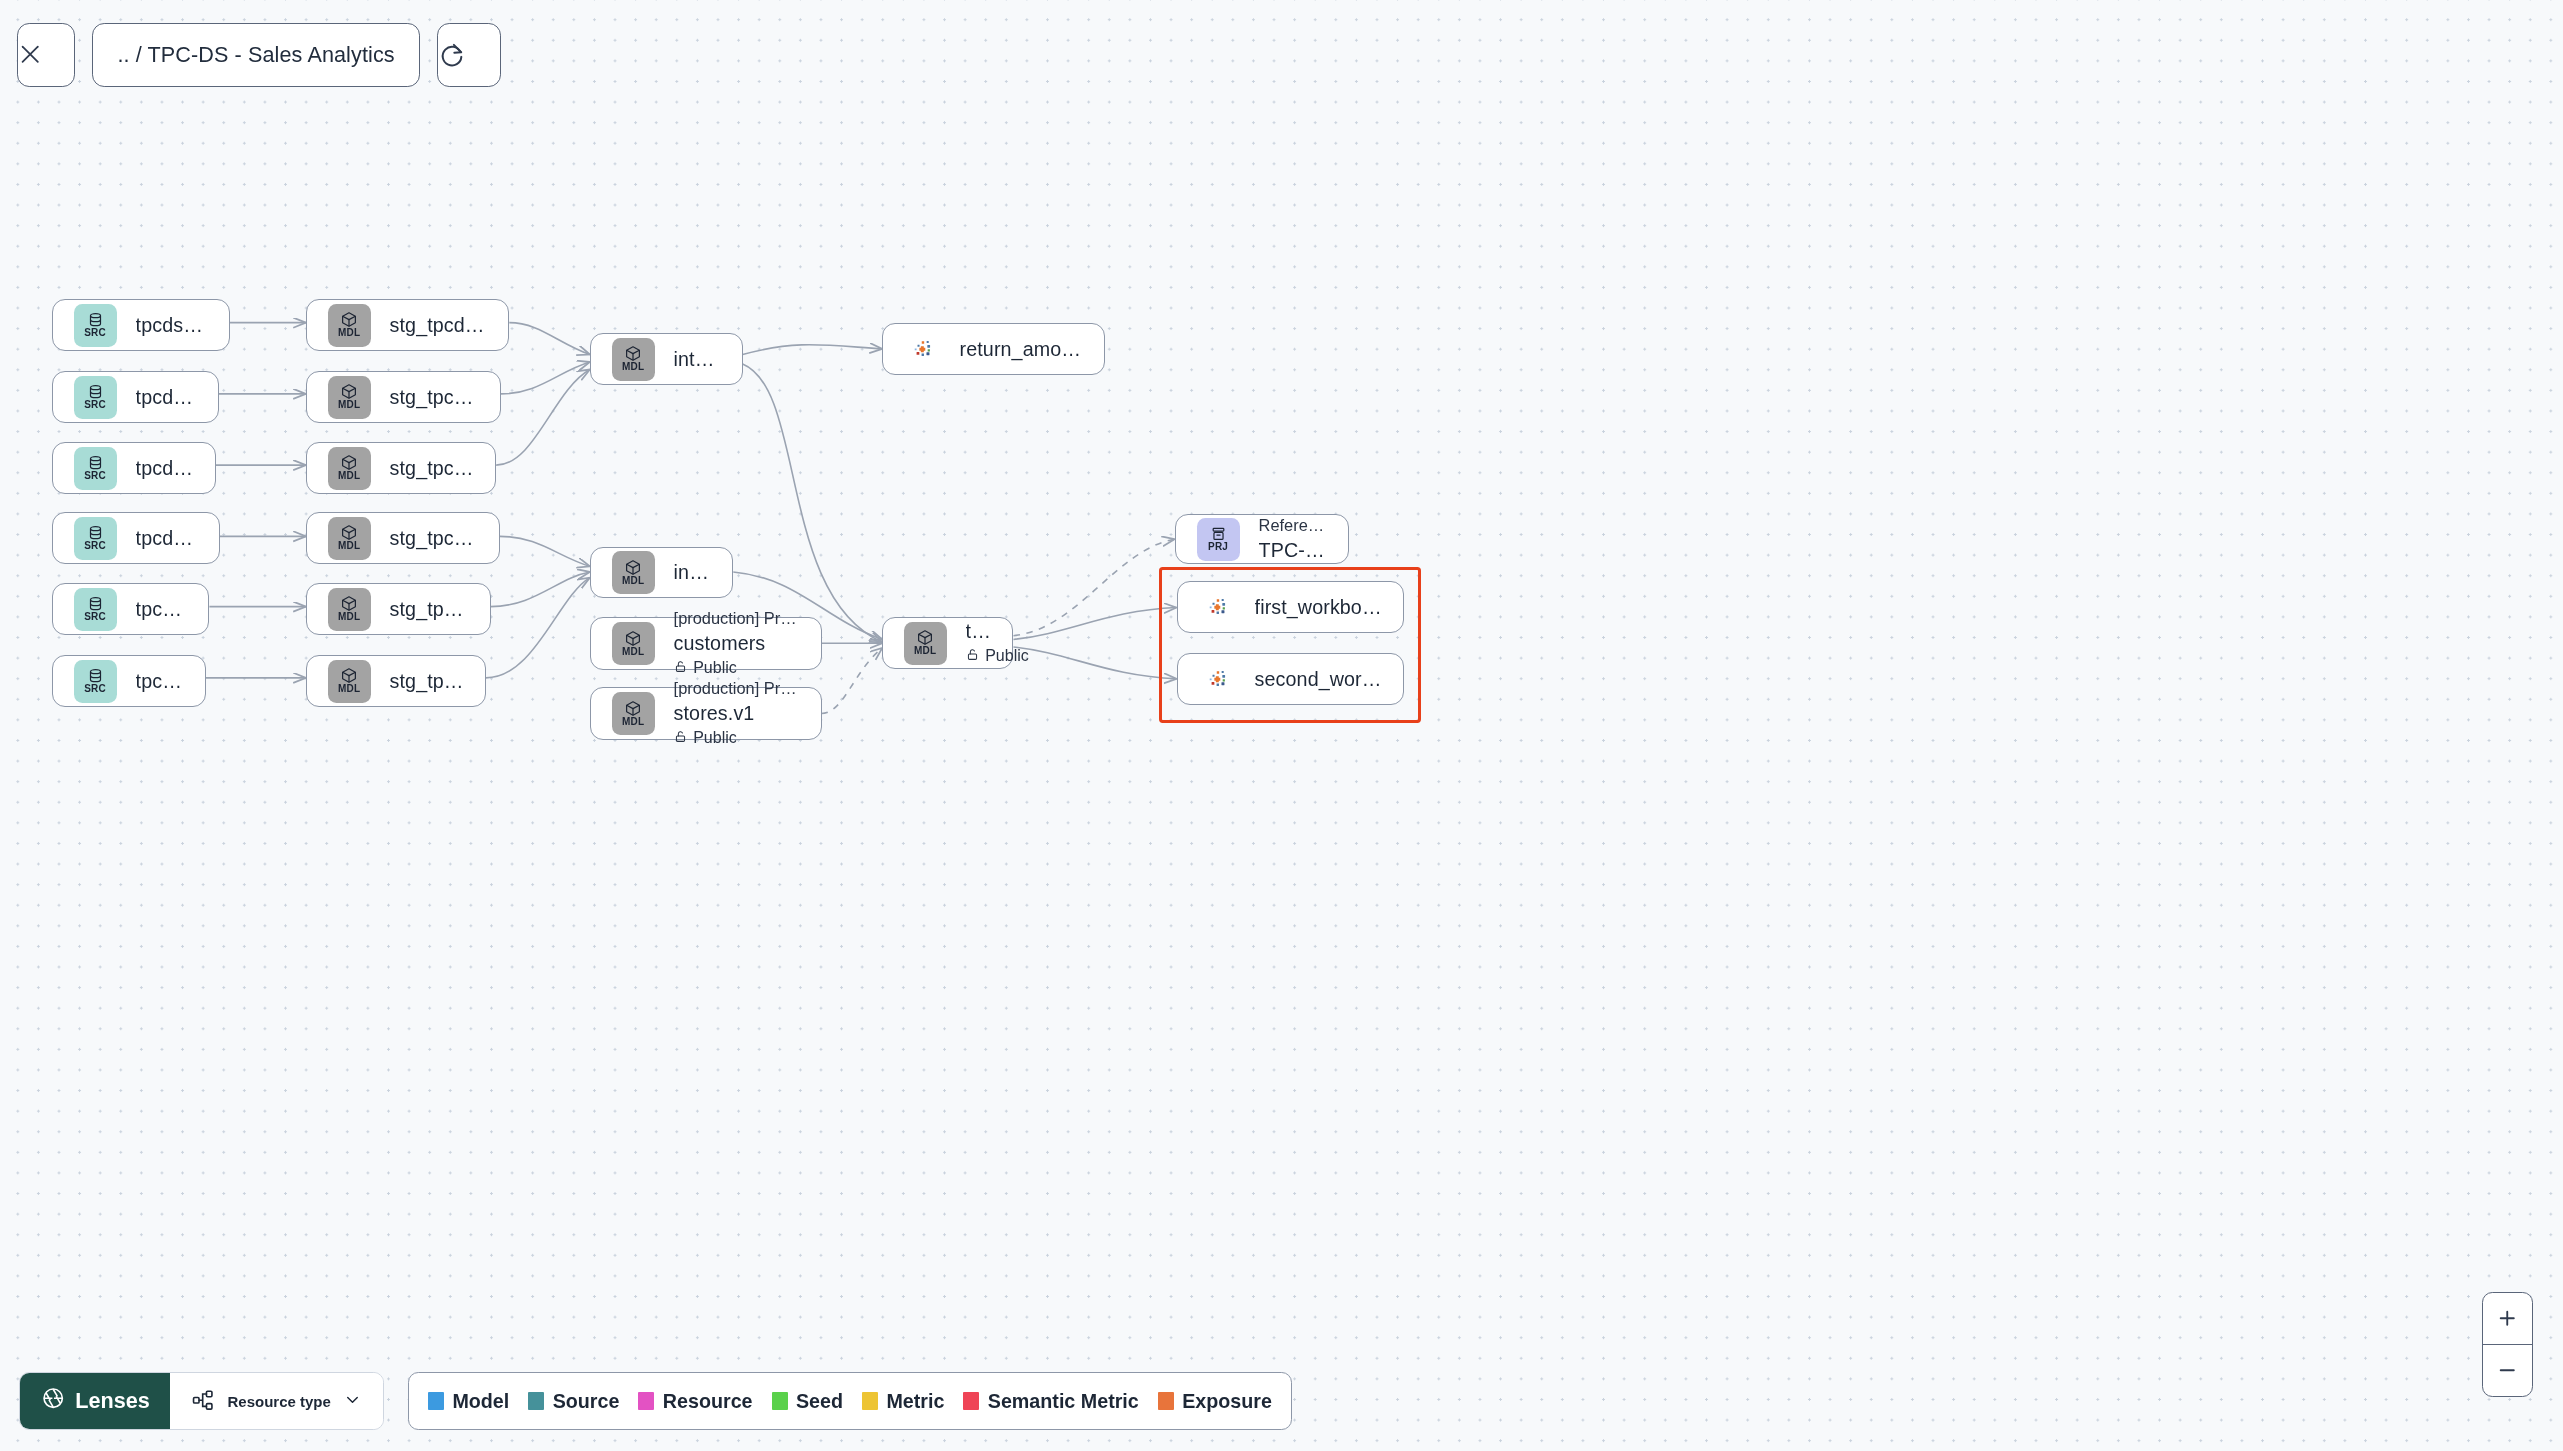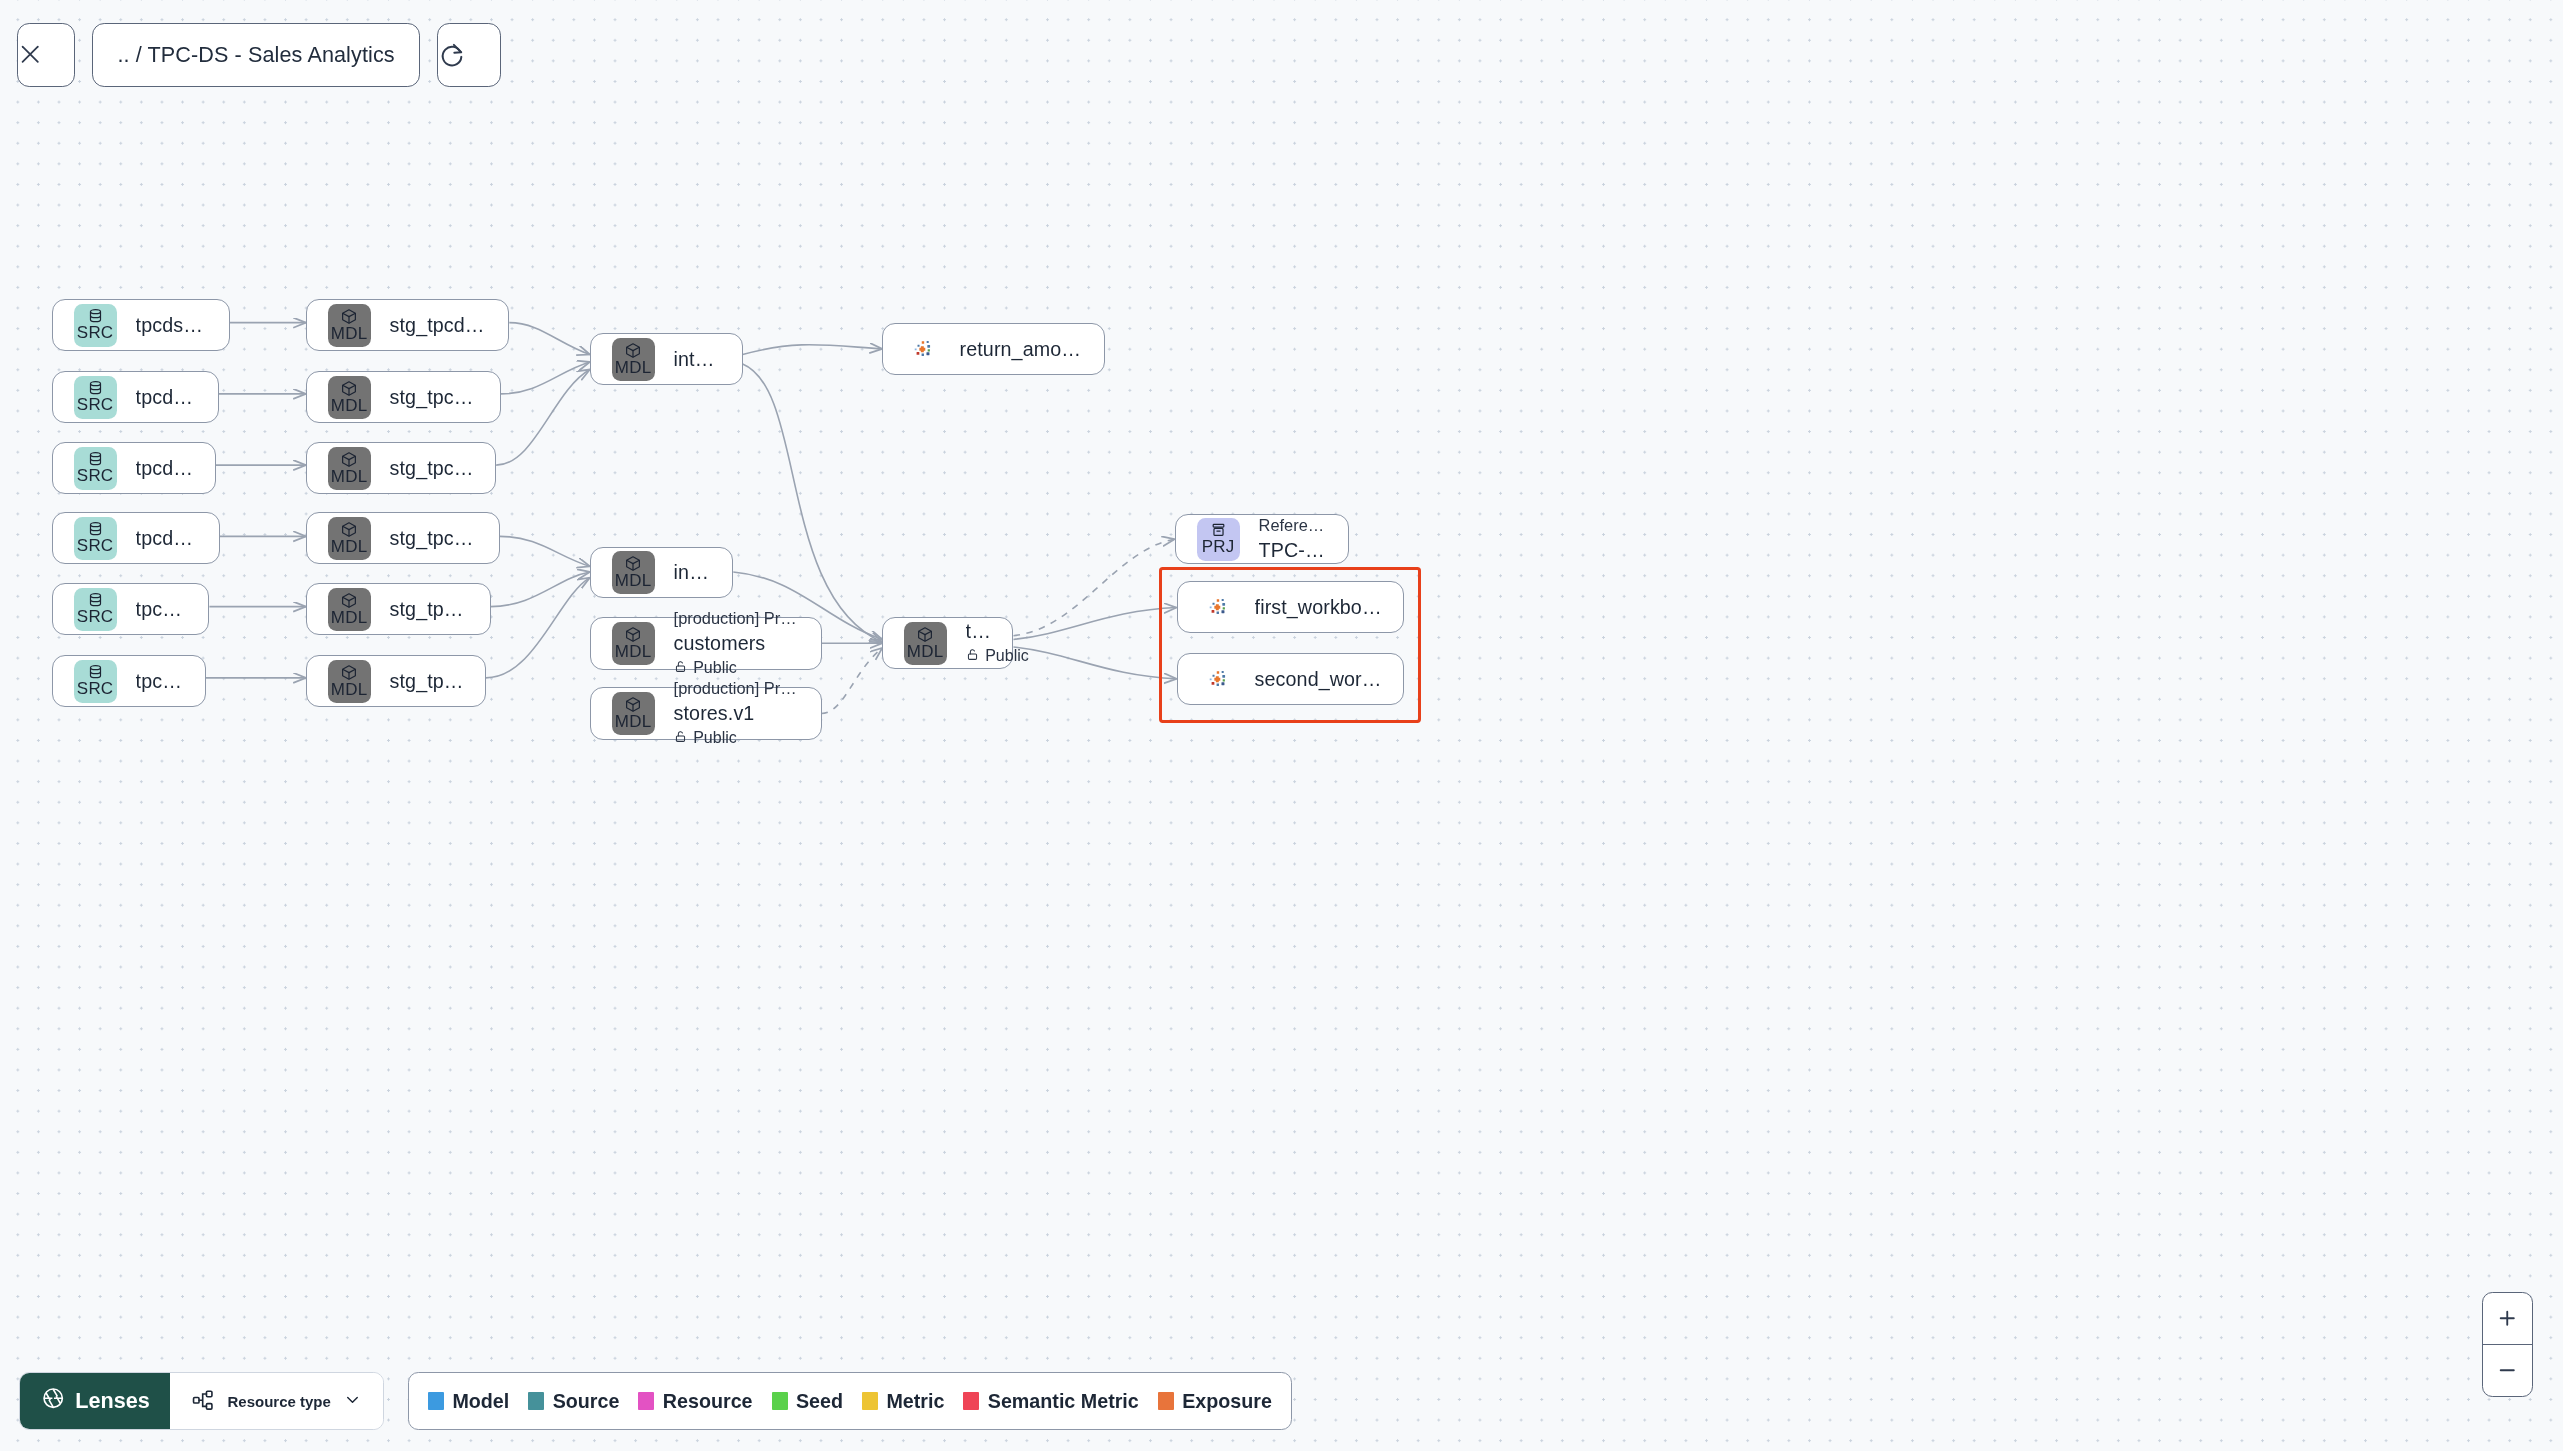--- a/index.html
+++ b/index.html
@@ -84,25 +84,25 @@
   }
   .badge {
     width: 43px; height: 43px;
     border-radius: 8.4px;
     display: flex; flex-direction: column;
     align-items: center; justify-content: center;
     flex: none;
     gap: 0px;
   }
   .badge.src { background: #a8dcd6; }
-  .badge.mdl { background: #737373; }
+  .badge.mdl { background: #a3a3a3; }
   .badge.prj { background: #c3c6f2; }
   .badge .glyph { line-height: 0; }
   .badge .tag {
-    font-size: 17px; font-weight: 400; color: #1c2433;
+    font-size: 10px; font-weight: 700; color: #1c2433;
     letter-spacing: 0.2px; line-height: 1.05; margin-top: 0;
   }
   .tableau-ic { width: 37px; height: 37px; flex: none; }
   .ntext { display: flex; flex-direction: column; gap: 3.7px; min-width: 0; }
   .ntitle {
     font-size: 19.7px; color: #1d2736; white-space: nowrap;
     overflow: hidden; text-overflow: ellipsis; letter-spacing: 0.1px;
   }
   .nsub {
     font-size: 16.4px; color: #2b3444; white-space: nowrap;

